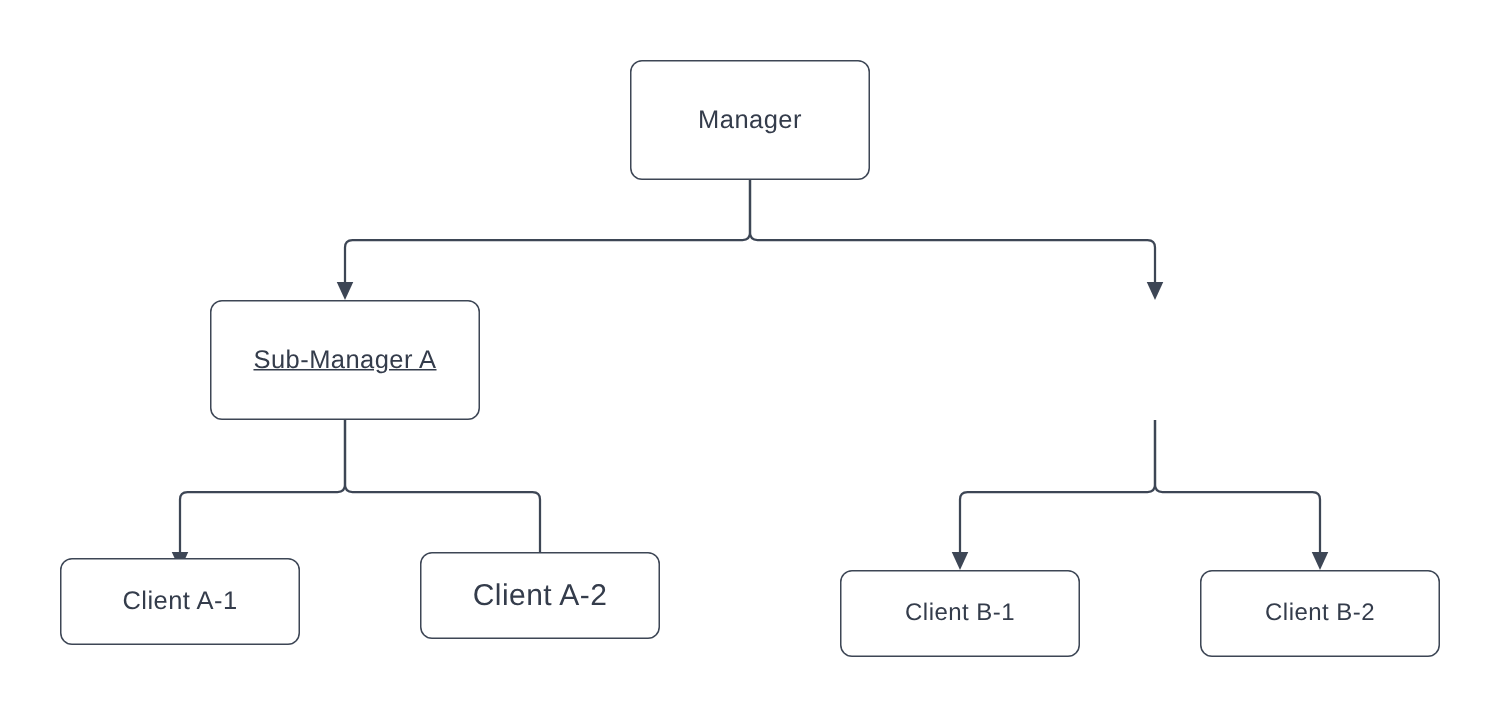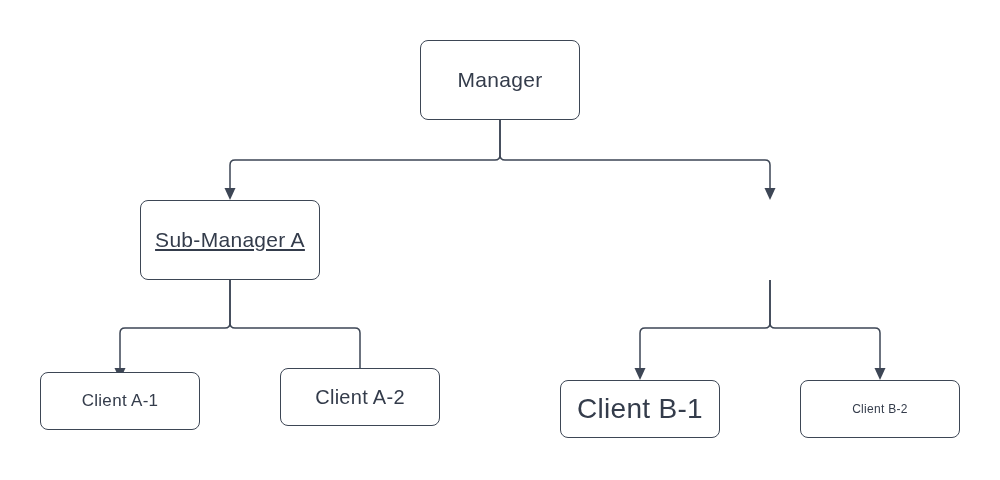--- a/index.html
+++ b/index.html
@@ -20,31 +20,31 @@
   .edge{fill:none;stroke:var(--line-color);stroke-width:1.5;}
   .arrow{fill:var(--line-color);stroke:none;}
   .node{
     position:absolute;
     box-sizing:border-box;
     background:var(--node-fill);
     border:1.5px solid var(--line-color);
     border-radius:8px;
     display:flex;align-items:center;justify-content:center;
     color:var(--text-color);
-    font-size:21px;
+    font-size:17px;
     letter-spacing:0.3px;
     white-space:nowrap;
   }
   .node-manager  {left:420px;top:40px;width:160px;height:80px;}
   .node-sub-a    {left:140px;top:200px;width:180px;height:80px;text-decoration:underline;}
   .node-sub-b    {left:680px;top:200px;width:180px;height:80px;}
   .node-client-a1{left:40px; top:372px;width:160px;height:58px;font-size:17px;}
   .node-client-a2{left:280px;top:368px;width:160px;height:58px;font-size:20px;}
-  .node-client-b1{left:560px;top:380px;width:160px;height:58px;font-size:28px;}
-  .node-client-b2{left:800px;top:380px;width:160px;height:58px;font-size:12px;}
+  .node-client-b1{left:560px;top:380px;width:160px;height:58px;font-size:16px;}
+  .node-client-b2{left:800px;top:380px;width:160px;height:58px;font-size:16px;}
 </style>
 </head>
 <body>
 
 <div class="canvas">
 
   <svg class="edges" viewBox="0 0 1000 480" xmlns="http://www.w3.org/2000/svg">
 
     <path class="edge" d="M500,120 V155 Q500,160 495,160 H235 Q230,160 230,165 V188"></path>
     <polygon class="arrow" points="230,200 224.5,188 235.5,188"></polygon>

